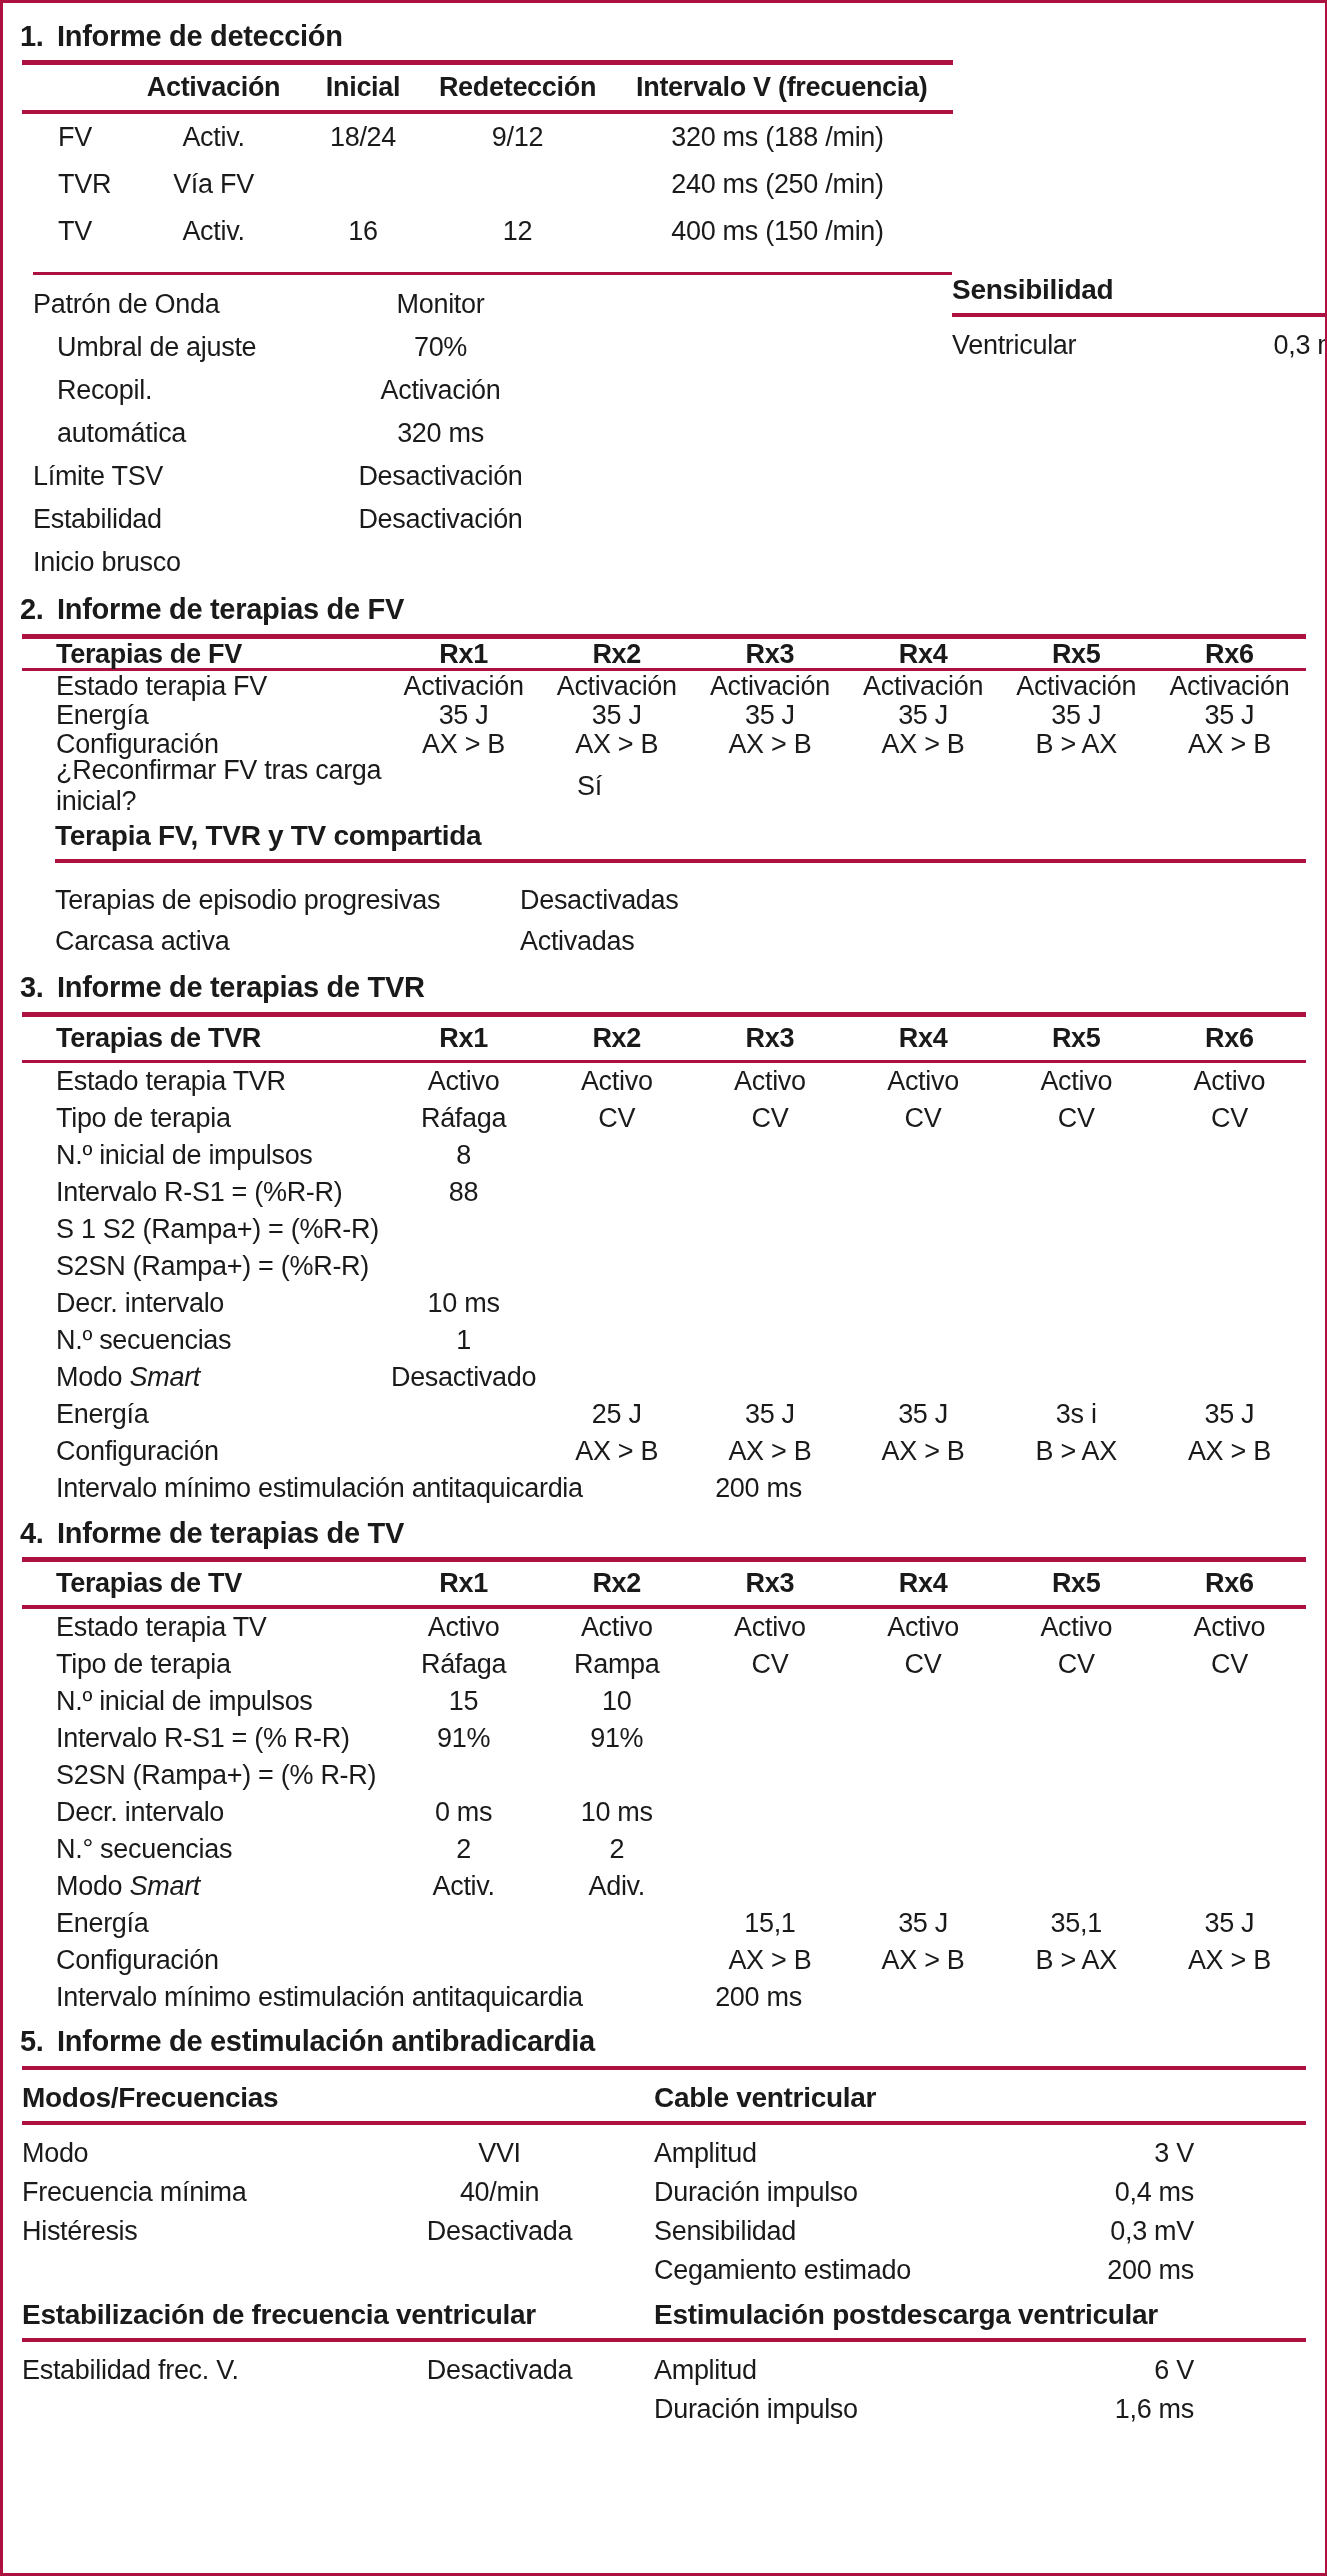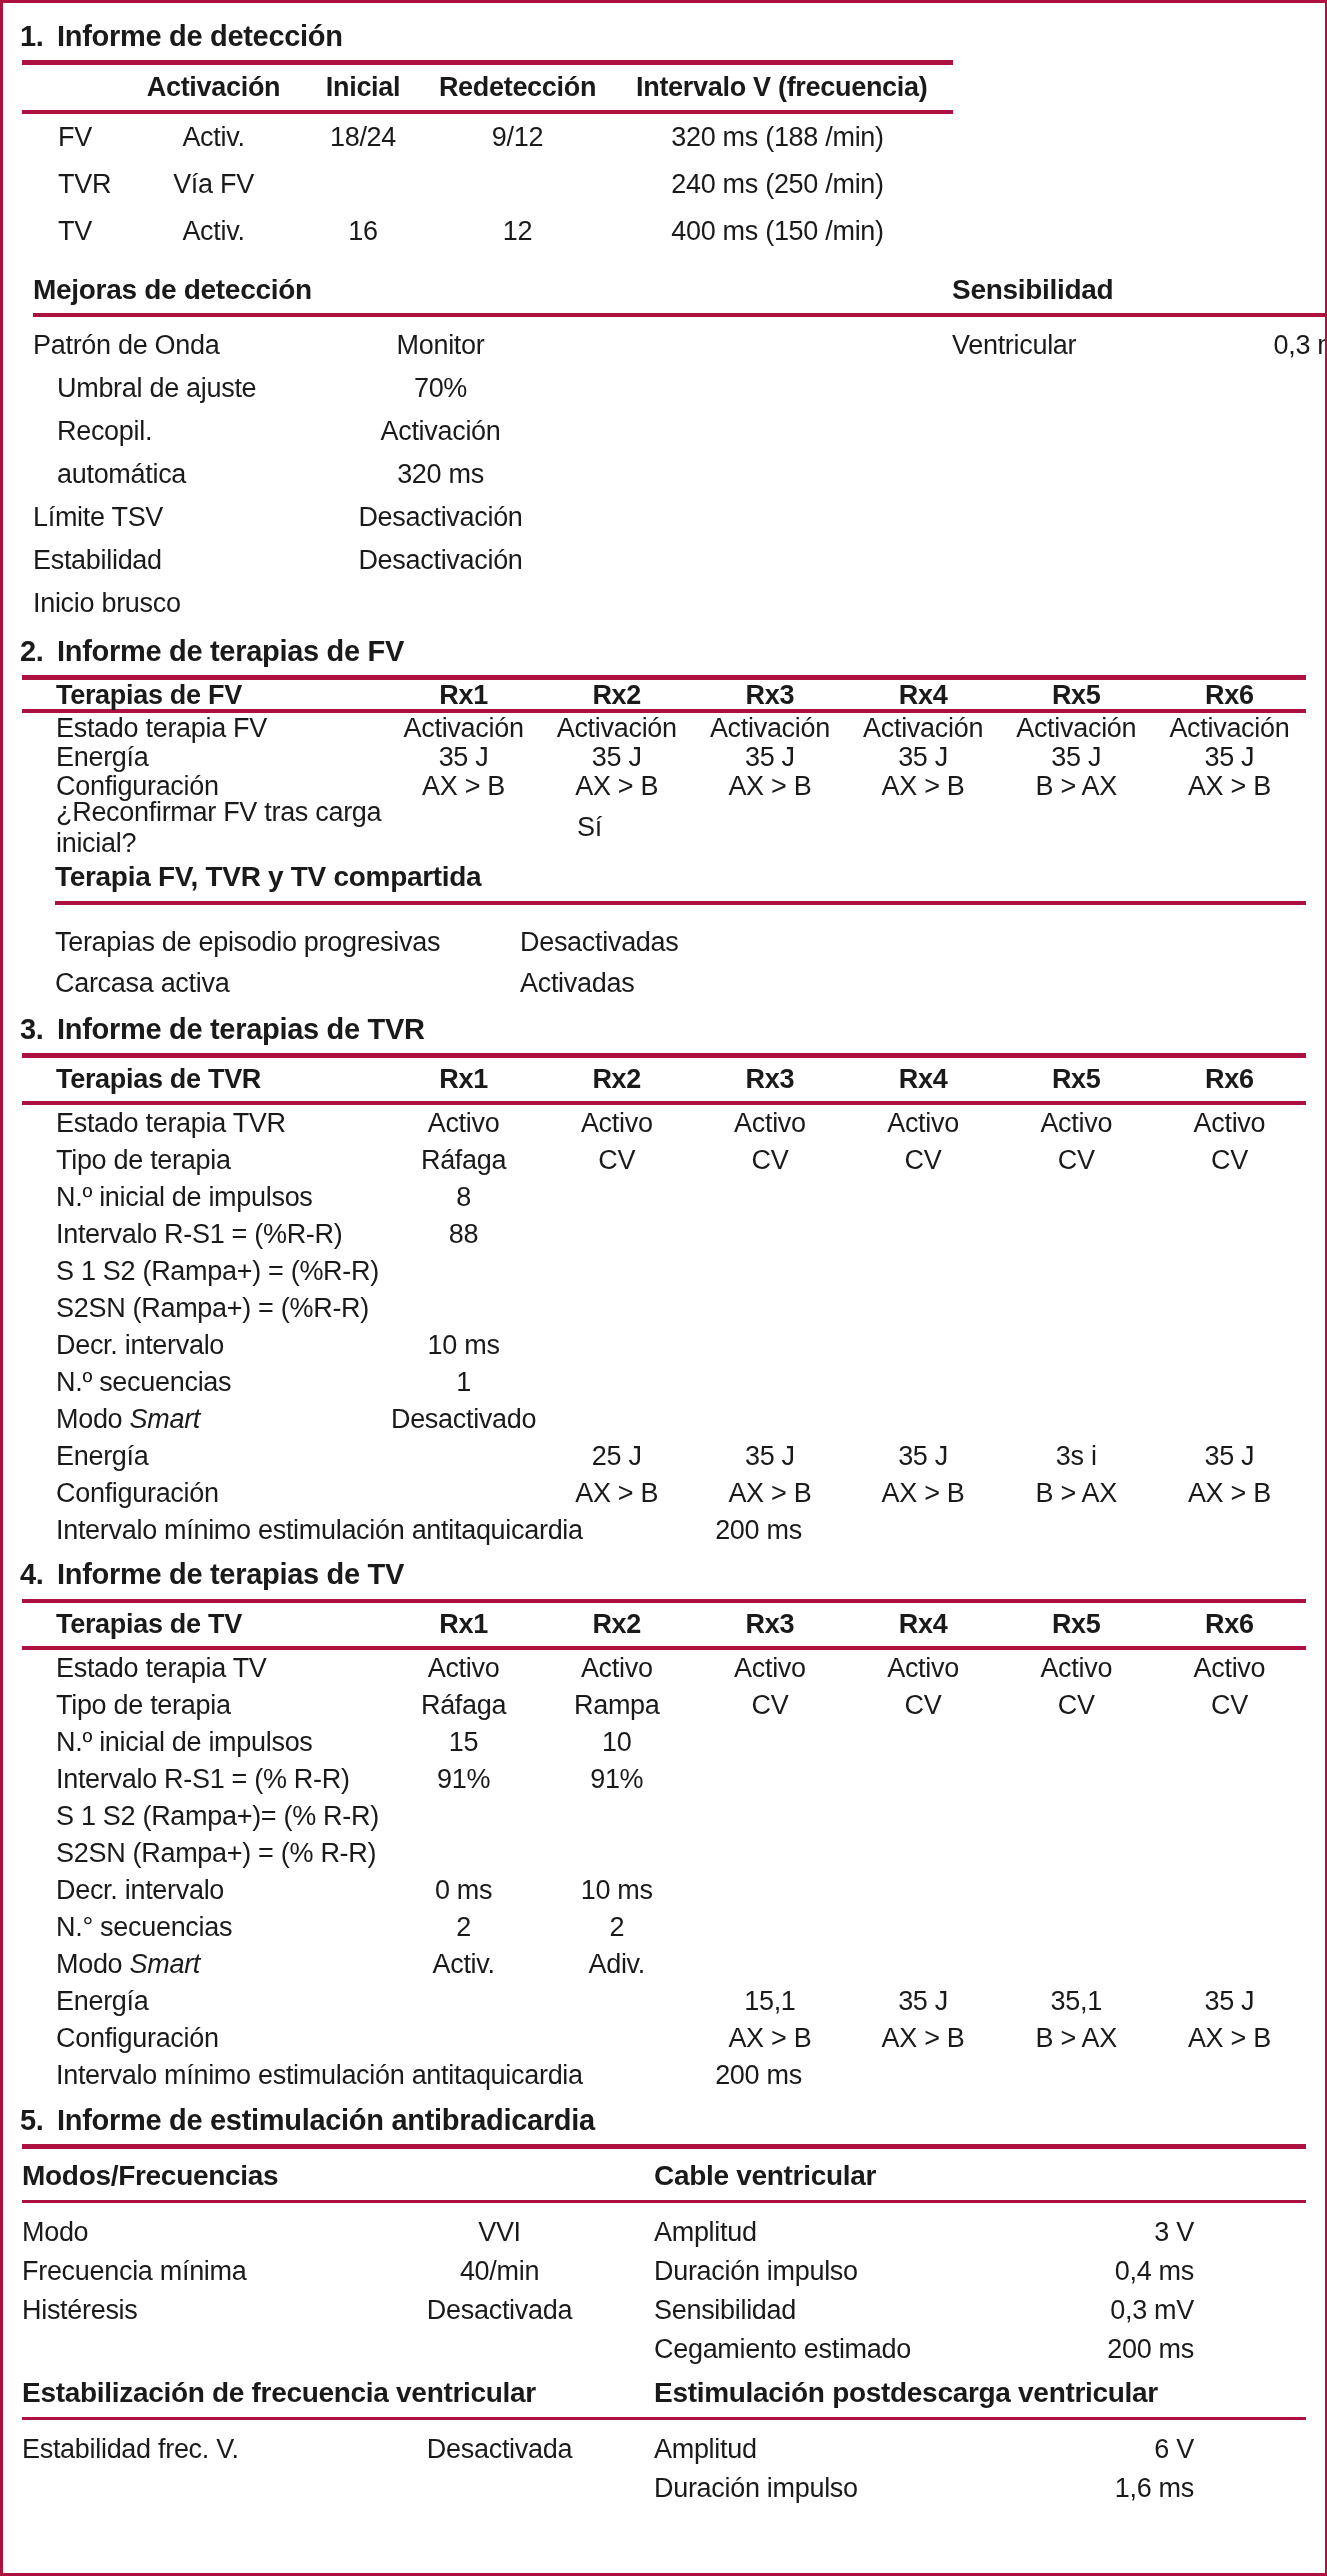--- a/index.html
+++ b/index.html
@@ -127,21 +127,20 @@
         <div class="d-row">
           <span class="c0">TV</span>
           <span class="c1">Activ.</span>
           <span class="c2">16</span>
           <span class="c3">12</span>
           <span class="c4">400 ms (150 /min)</span>
         </div>
       </div>
     <div class="s1-lower">
       <div class="mejoras-wrap">
-        <div class="sub-title">Mejoras de detección</div>
         <div class="rule thin"></div>
         <div class="kv mejoras" style="margin-top:7.5px;">
             <div class="kv-row">
               <span class="kv-label">Patrón de Onda</span>
               <span class="kv-value">Monitor</span>
             </div>
             <div class="kv-row">
               <span class="kv-label indent">Umbral de ajuste</span>
               <span class="kv-value">70%</span>
             </div>
@@ -415,29 +414,20 @@
         <div class="t-row">
           <span class="cell label">Intervalo R-S1 = (% R-R)</span>
           <span class="cell val">91%</span>
           <span class="cell val">91%</span>
           <span class="cell val"></span>
           <span class="cell val"></span>
           <span class="cell val"></span>
           <span class="cell val"></span>
         </div>
         <div class="t-row">
-          <span class="cell label">S 1 S2 (Rampa+)= (% R-R)</span>
-          <span class="cell val"></span>
-          <span class="cell val"></span>
-          <span class="cell val"></span>
-          <span class="cell val"></span>
-          <span class="cell val"></span>
-          <span class="cell val"></span>
-        </div>
-        <div class="t-row">
           <span class="cell label">S2SN (Rampa+) = (% R-R)</span>
           <span class="cell val"></span>
           <span class="cell val"></span>
           <span class="cell val"></span>
           <span class="cell val"></span>
           <span class="cell val"></span>
           <span class="cell val"></span>
         </div>
         <div class="t-row">
           <span class="cell label">Decr. intervalo</span>

